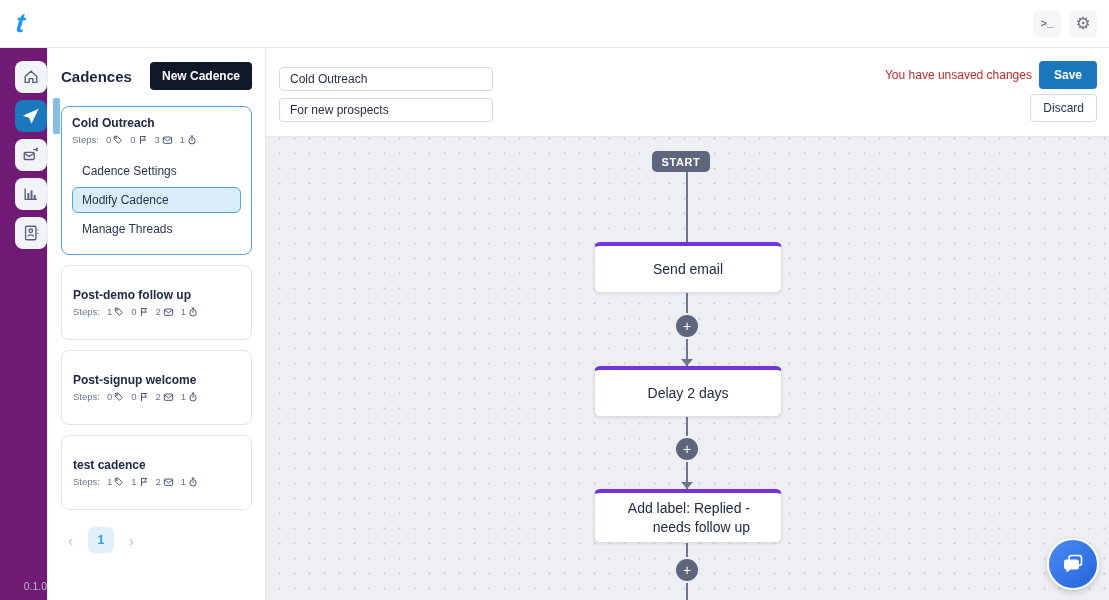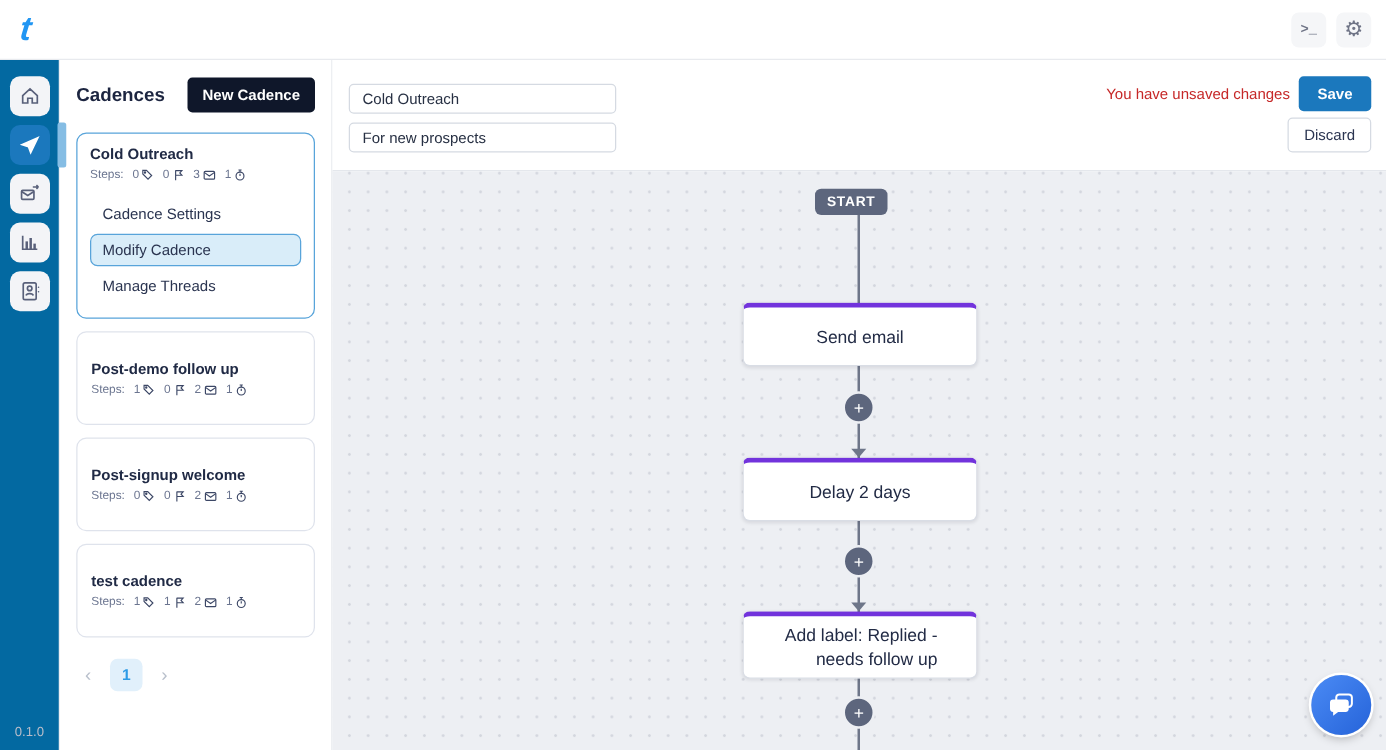--- a/index.html
+++ b/index.html
@@ -13,21 +13,21 @@
   .topbar-right { display:flex; gap:8px; }
   .tb-btn { width:28px; height:28px; border-radius:6px; background:#f5f6f8; border:none;
     color:#6f7486; display:flex; align-items:center; justify-content:center; cursor:pointer; }
   .tb-btn.term { font-family:"Liberation Mono", monospace; font-size:11px; font-weight:700; }
   .tb-btn.gear { font-size:17px; }
 
   .body { display:flex; height:552px; }
 
   
   .rail { width:48px; border-right:1px solid #eceef2; display:flex; flex-direction:column;
-    align-items:center; padding-top:13px; gap:7px; background:#0369a1; }
+    align-items:flex-end; padding-top:13px; gap:7px; background:#701a75; }
   .rail-btn { width:32px; height:32px; border-radius:8px; background:#f3f4f7; border:none;
     display:flex; align-items:center; justify-content:center; cursor:pointer; position:relative; }
   .rail-btn svg { stroke:#59607a; fill:none; stroke-width:1.5; }
   .rail-btn.active { background:#1b78bd; }
   .rail-btn.active svg { stroke:#fff; }
   .rail-btn.active::after { content:''; position:absolute; left:38px; top:-2px; width:7px;
     height:36px; background:#85bde4; border-radius:2px; }
   .version { margin-top:auto; margin-bottom:8px; font-size:10.5px; color:#b7bdca; }
 
   

